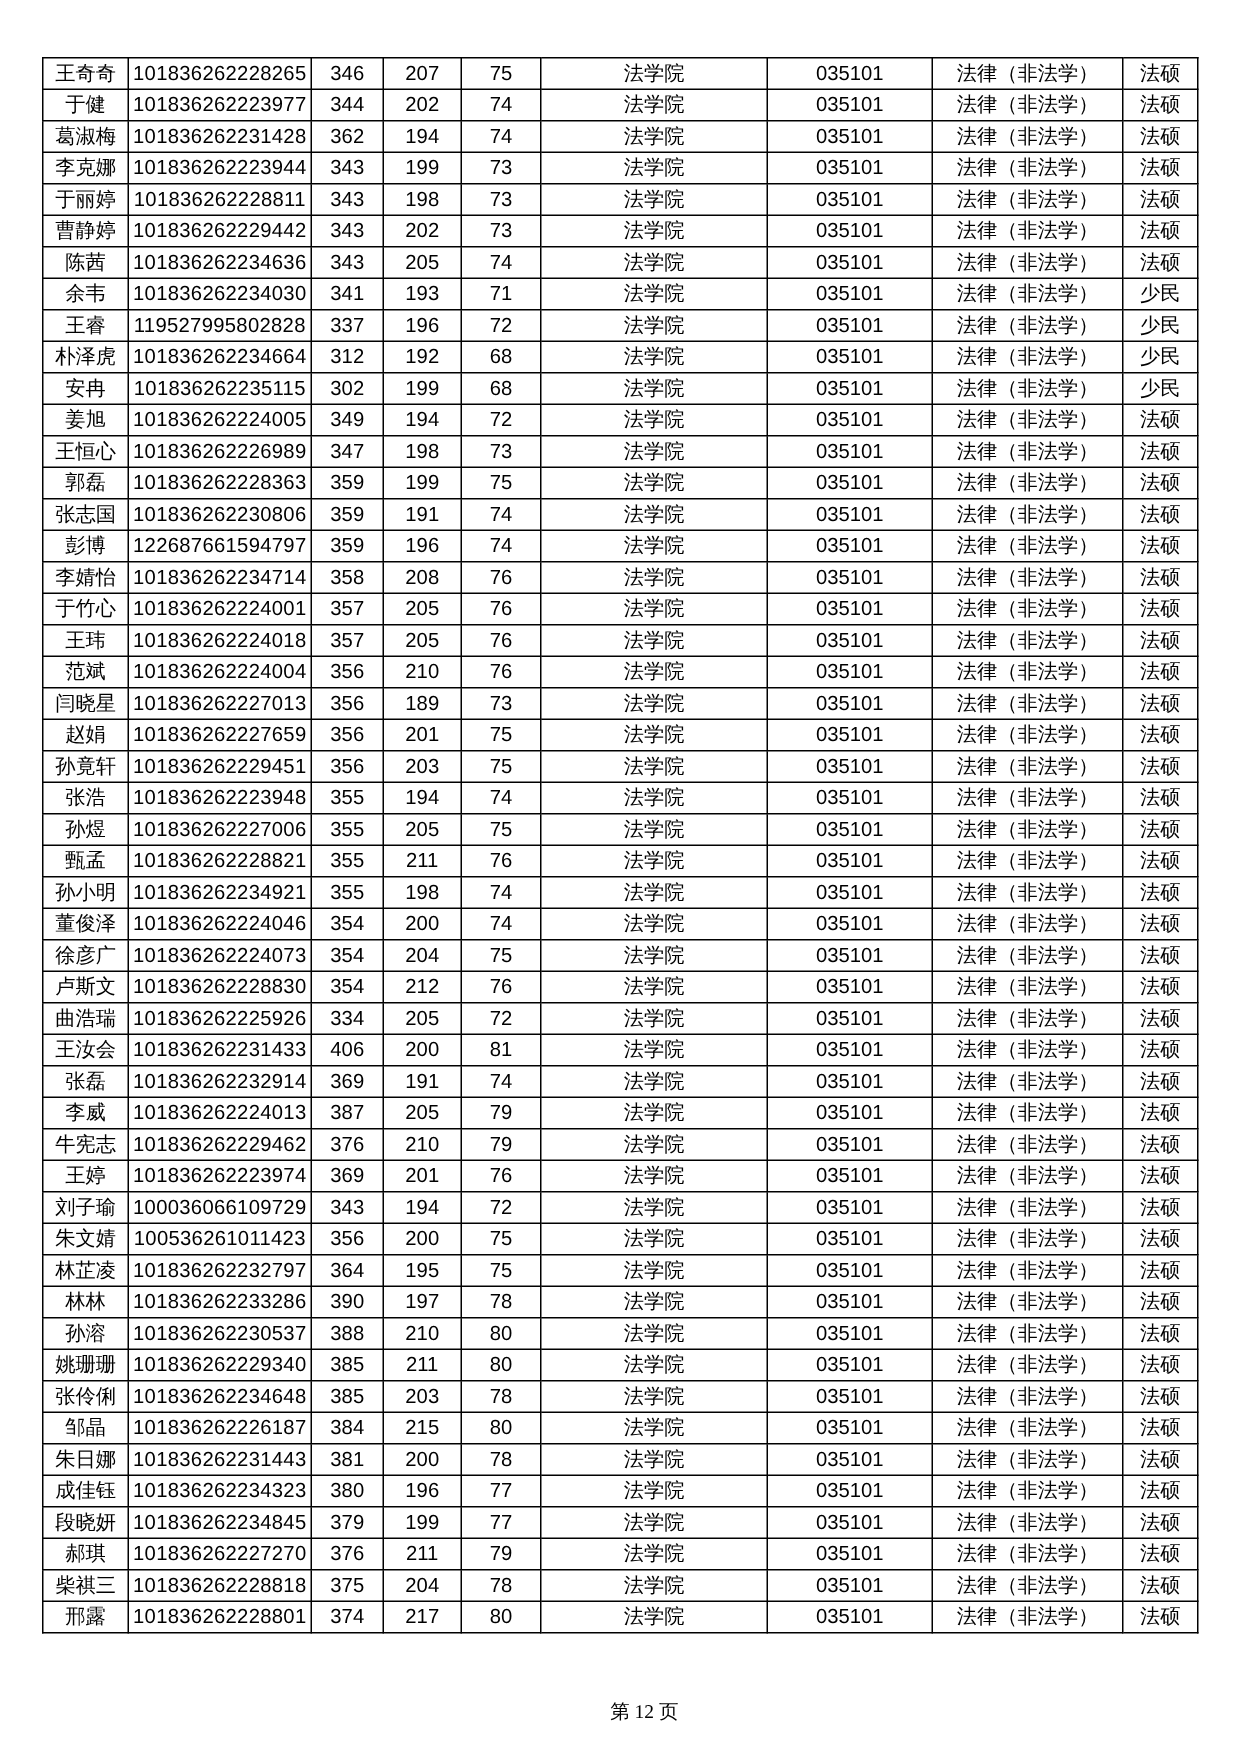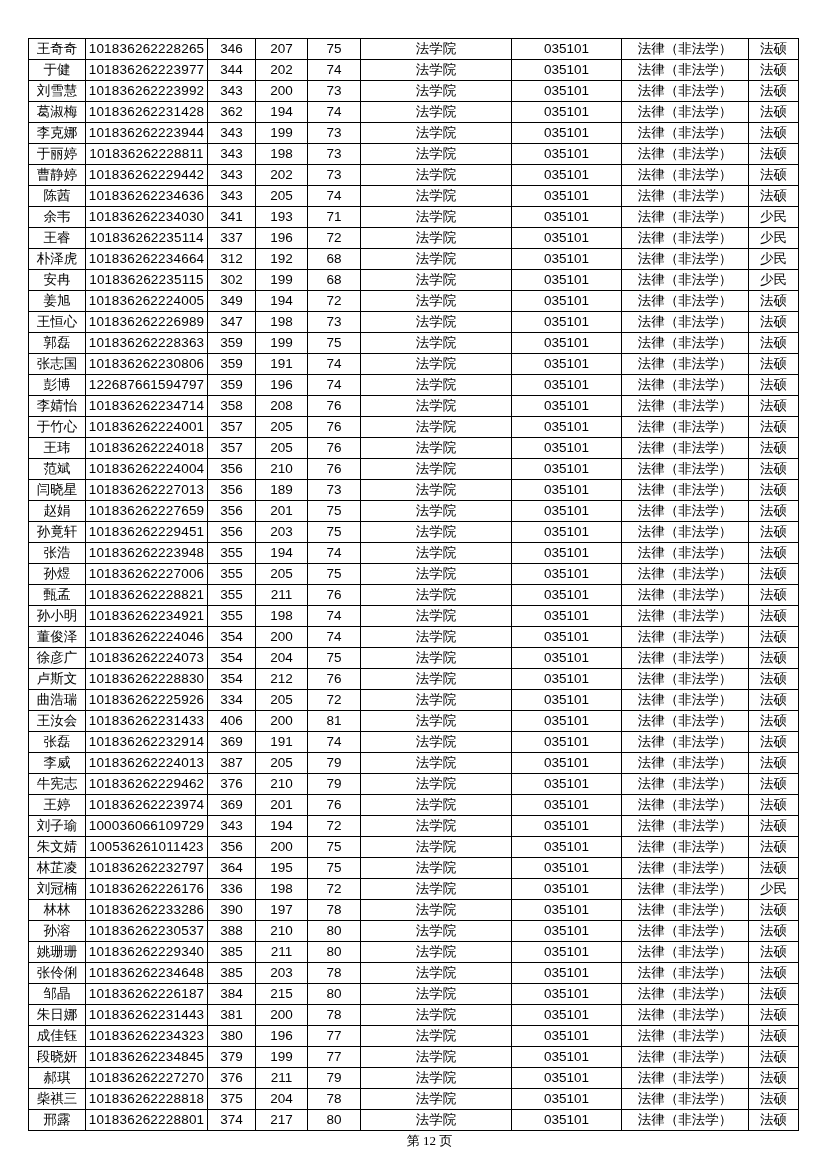--- a/index.html
+++ b/index.html
@@ -114,31 +114,20 @@
             <td class="cell-id">101836262223977</td>
             <td class="cell-total">344</td>
             <td class="cell-sub">202</td>
             <td class="cell-score">74</td>
             <td class="cell-college">法学院</td>
             <td class="cell-code">035101</td>
             <td class="cell-major">法律（非法学）</td>
             <td class="cell-type">法硕</td>
           </tr>
           <tr>
-            <td class="cell-name">刘雪慧</td>
-            <td class="cell-id">101836262223992</td>
-            <td class="cell-total">343</td>
-            <td class="cell-sub">200</td>
-            <td class="cell-score">73</td>
-            <td class="cell-college">法学院</td>
-            <td class="cell-code">035101</td>
-            <td class="cell-major">法律（非法学）</td>
-            <td class="cell-type">法硕</td>
-          </tr>
-          <tr>
             <td class="cell-name">葛淑梅</td>
             <td class="cell-id">101836262231428</td>
             <td class="cell-total">362</td>
             <td class="cell-sub">194</td>
             <td class="cell-score">74</td>
             <td class="cell-college">法学院</td>
             <td class="cell-code">035101</td>
             <td class="cell-major">法律（非法学）</td>
             <td class="cell-type">法硕</td>
           </tr>
@@ -192,21 +181,21 @@
             <td class="cell-total">341</td>
             <td class="cell-sub">193</td>
             <td class="cell-score">71</td>
             <td class="cell-college">法学院</td>
             <td class="cell-code">035101</td>
             <td class="cell-major">法律（非法学）</td>
             <td class="cell-type">少民</td>
           </tr>
           <tr>
             <td class="cell-name">王睿</td>
-            <td class="cell-id">101836262235114</td>
+            <td class="cell-id">119527995802828</td>
             <td class="cell-total">337</td>
             <td class="cell-sub">196</td>
             <td class="cell-score">72</td>
             <td class="cell-college">法学院</td>
             <td class="cell-code">035101</td>
             <td class="cell-major">法律（非法学）</td>
             <td class="cell-type">少民</td>
           </tr>
           <tr>
             <td class="cell-name">朴泽虎</td>
@@ -530,31 +519,20 @@
           <tr>
             <td class="cell-name">林芷凌</td>
             <td class="cell-id">101836262232797</td>
             <td class="cell-total">364</td>
             <td class="cell-sub">195</td>
             <td class="cell-score">75</td>
             <td class="cell-college">法学院</td>
             <td class="cell-code">035101</td>
             <td class="cell-major">法律（非法学）</td>
             <td class="cell-type">法硕</td>
-          </tr>
-          <tr>
-            <td class="cell-name">刘冠楠</td>
-            <td class="cell-id">101836262226176</td>
-            <td class="cell-total">336</td>
-            <td class="cell-sub">198</td>
-            <td class="cell-score">72</td>
-            <td class="cell-college">法学院</td>
-            <td class="cell-code">035101</td>
-            <td class="cell-major">法律（非法学）</td>
-            <td class="cell-type">少民</td>
           </tr>
           <tr>
             <td class="cell-name">林林</td>
             <td class="cell-id">101836262233286</td>
             <td class="cell-total">390</td>
             <td class="cell-sub">197</td>
             <td class="cell-score">78</td>
             <td class="cell-college">法学院</td>
             <td class="cell-code">035101</td>
             <td class="cell-major">法律（非法学）</td>

